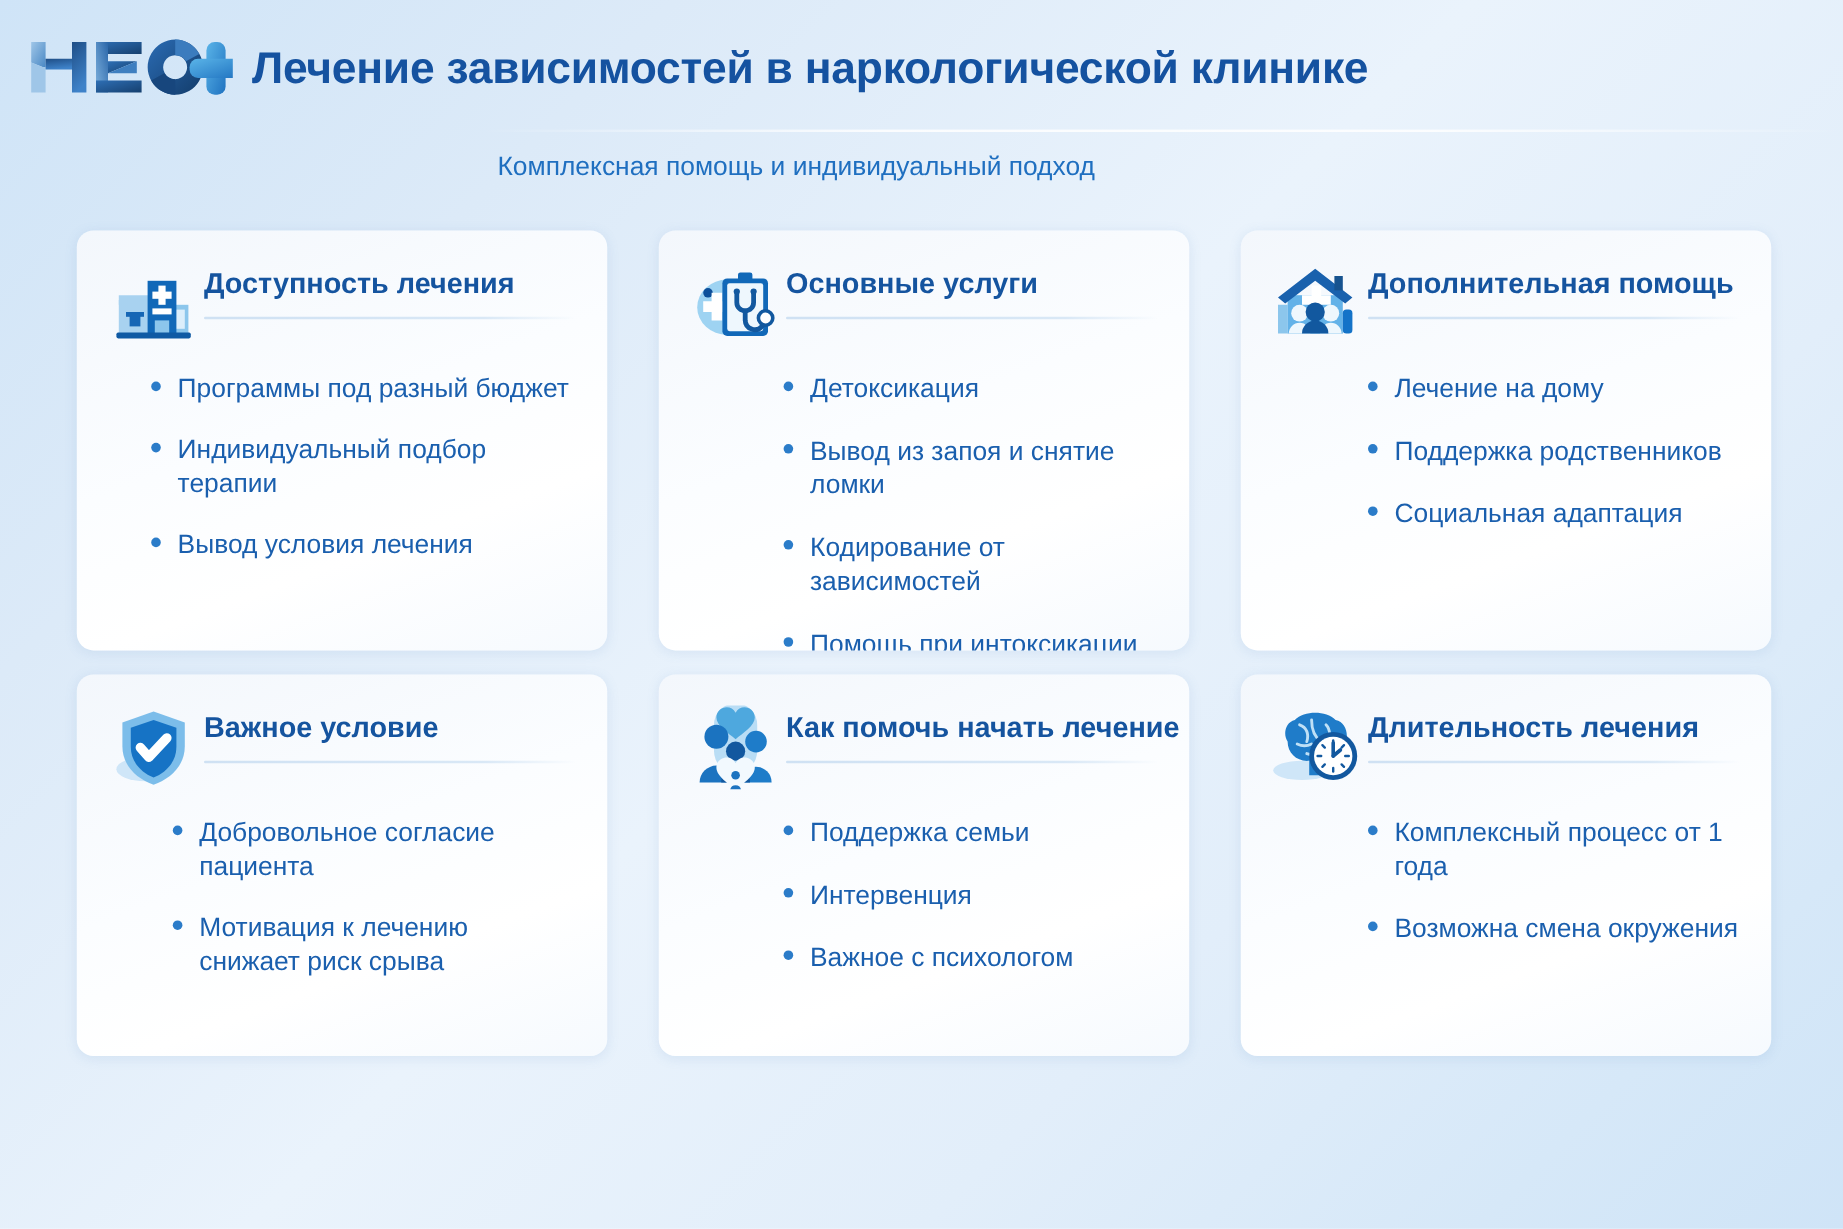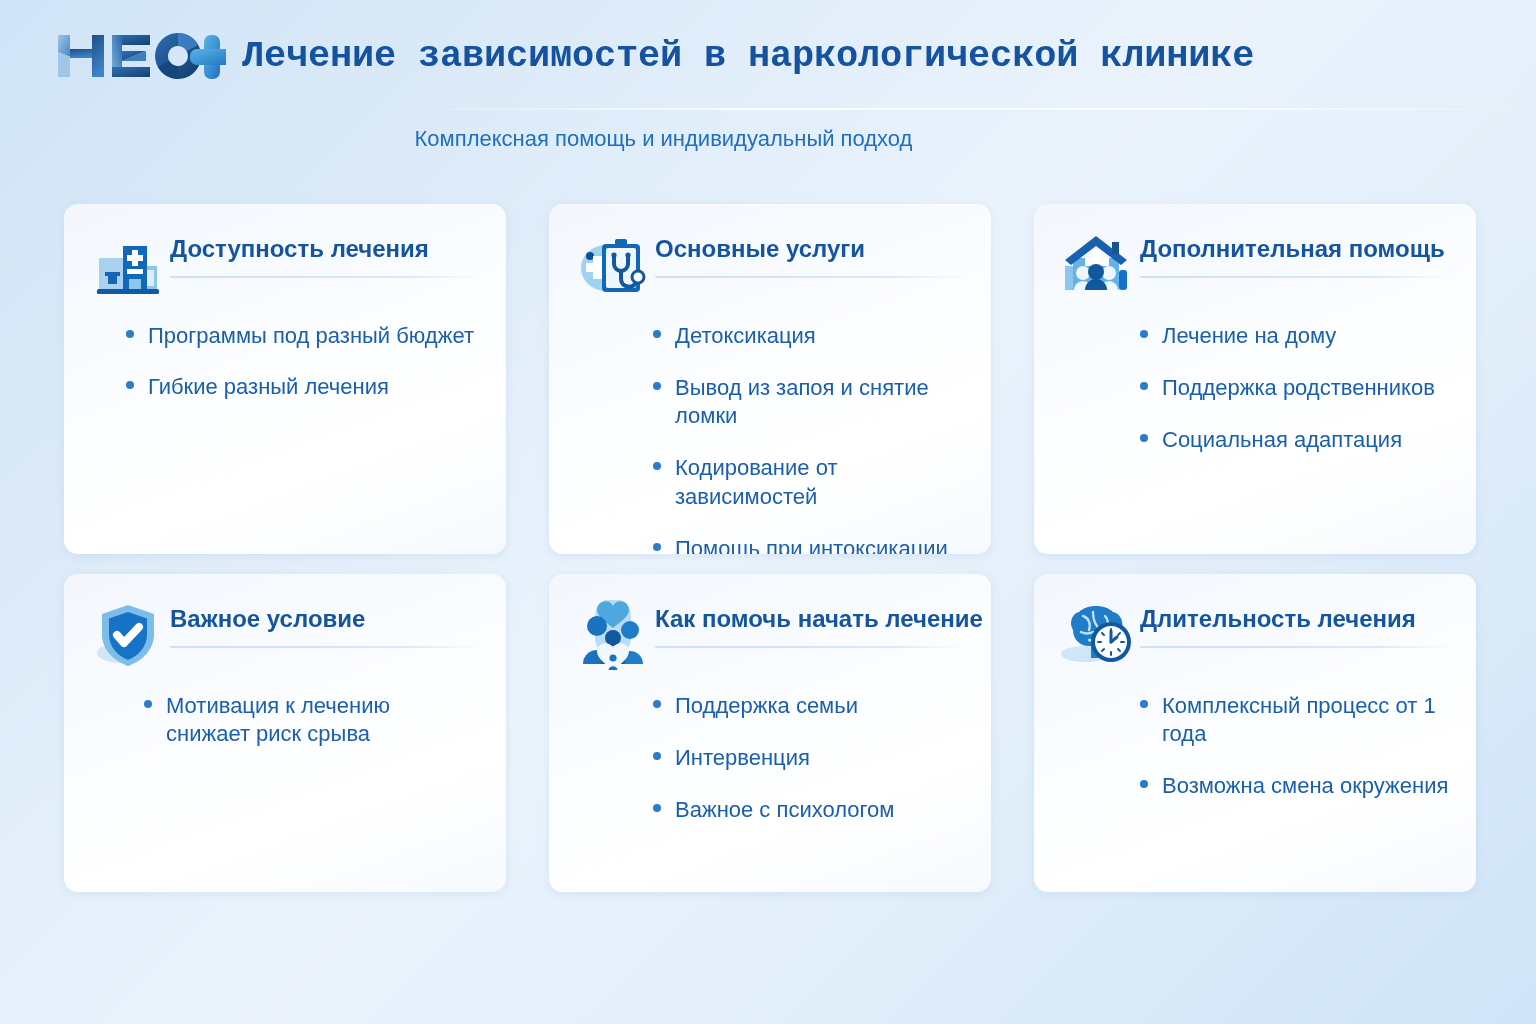--- a/index.html
+++ b/index.html
@@ -23,23 +23,22 @@
   }
 
   
   .header {
     position: absolute;
     left: 0; top: 0;
     width: 1536px;
     height: 112px;
     display: flex;
     align-items: center;
-    padding-left: 54px;
+    padding-left: 22px;
     box-sizing: border-box;
-    font-family: Liberation Mono, monospace;
   }
   .logo {
     display: flex;
     align-items: center;
     height: 62px;
     margin-right: 16px;
     flex: 0 0 auto;
   }
   .logo svg { display:block; }
 
@@ -75,21 +74,20 @@
   .grid {
     position: absolute;
     left: 64px;
     top: 192px;
     width: 1232px;
     display: grid;
     grid-template-columns: 442px 442px 442px;
     grid-template-rows: 350px 318px;
     column-gap: 43px;
     row-gap: 20px;
-    margin-top: 12px;
   }
 
   .card {
     position: relative;
     background: linear-gradient(160deg, #f3f7fc 0%, #fbfdff 45%, #ffffff 70%, #f6fafe 100%);
     border-radius: 14px;
     box-shadow: 0 2px 10px rgba(90,140,190,0.13);
     padding: 22px 26px 18px 22px;
     box-sizing: border-box;
     overflow: hidden;
@@ -250,21 +248,22 @@
             <rect x="4" y="57" width="62" height="5" rx="1.5" fill="#0f5aa4"></rect>
           </svg>
         </div>
         <div class="card-headtext">
           <div class="card-title">Доступность лечения</div>
           <div class="card-divider"></div>
         </div>
       </div>
       <ul class="card-list">
         <li>Программы под разный бюджет</li>
-        <li>Гибкие разный лечения</li>
+        <li>Индивидуальный подбор терапии</li>
+        <li>Вывод условия лечения</li>
       </ul>
     </div>
 
     <div class="card c2">
       <div class="card-head">
         <div class="card-icon">
           <svg width="74" height="66" viewBox="0 0 74 66">
             <ellipse cx="30" cy="36" rx="25" ry="23" fill="#9ed3f2"></ellipse>
             <circle cx="14" cy="24" r="4" fill="#0d4f9a"></circle>
             <path d="M10,31 h7 v-7 h9 v7 h7 v9 h-7 v7 h-9 v-7 h-7 z" fill="#ffffff"></path>
@@ -330,20 +329,21 @@
             <path d="M34,11 L53,17.5 v16 c0,12.5 -9,21.5 -19,25.5 C24,55 15,46 15,33.5 V17.5 Z" fill="#1673c5"></path>
             <path d="M23,34 l7,8 l15,-16" fill="none" stroke="#ffffff" stroke-width="8" stroke-linecap="round" stroke-linejoin="round"></path>
           </svg>
         </div>
         <div class="card-headtext">
           <div class="card-title">Важное условие</div>
           <div class="card-divider"></div>
         </div>
       </div>
       <ul class="card-list">
+        <li>Добровольное согласие пациента</li>
         <li>Мотивация к лечению снижает риск срыва</li>
       </ul>
     </div>
 
     <div class="card c5">
       <div class="card-head">
         <div class="card-icon">
           <svg width="76" height="70" viewBox="0 0 76 70">
             <path d="M20,16 a18,18 0 0,1 36,0 v22 a18,18 0 0,1 -36,0 z" fill="#b9ddf5"></path>
             <path d="M38,6 c4,-8 16,-5 16,4 c0,7 -10,13 -16,18 c-6,-5 -16,-11 -16,-18 c0,-9 12,-12 16,-4 z" fill="#4ea8de"></path>

